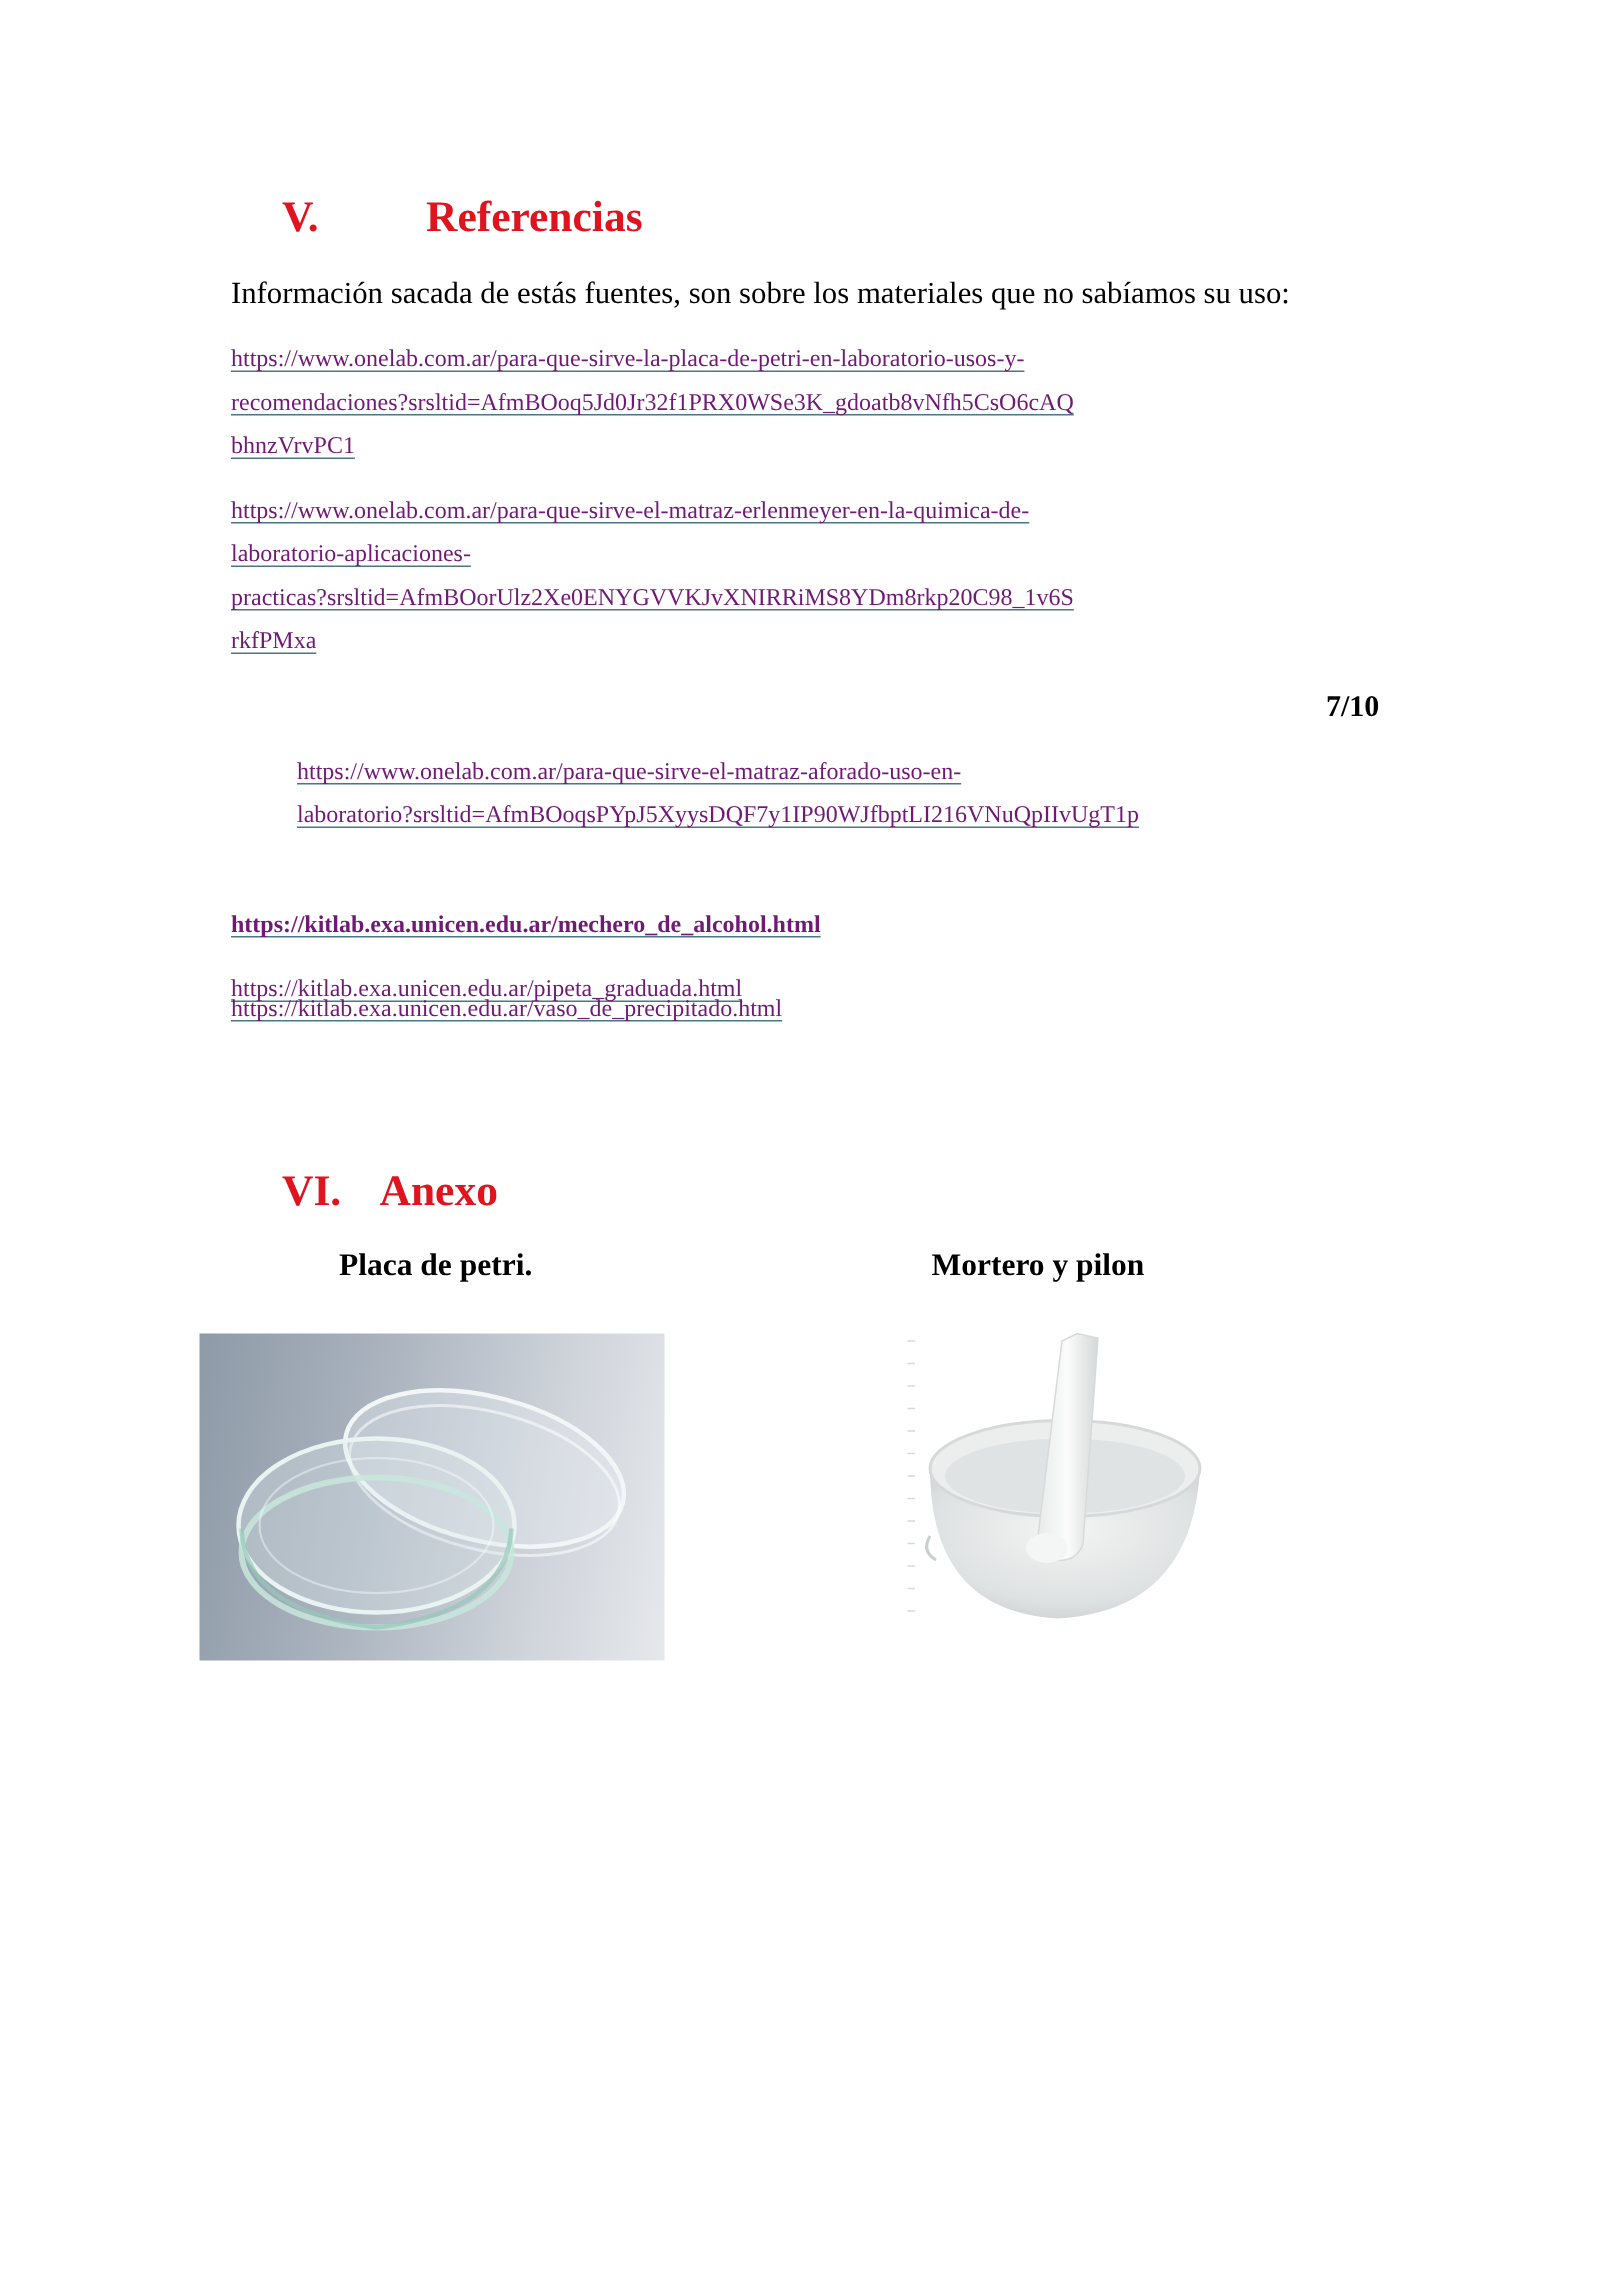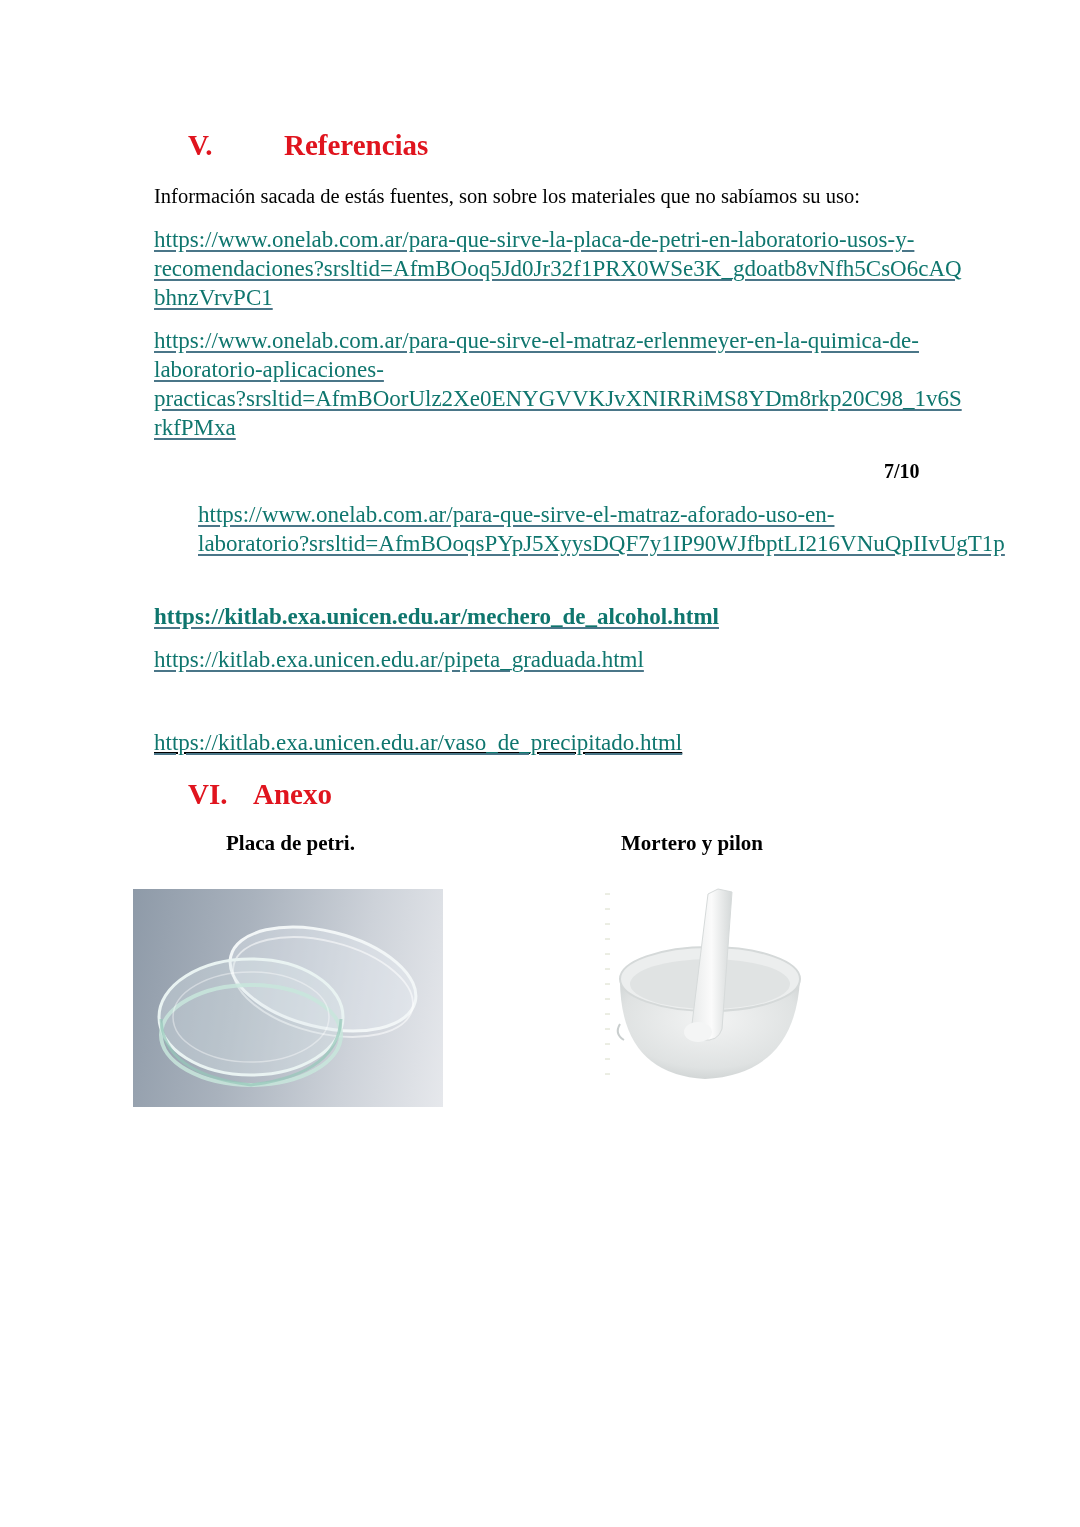--- a/index.html
+++ b/index.html
@@ -22,25 +22,25 @@
       position: absolute;
       left: 154px; top: 182px;
       font-size: 20.5px;
       line-height: 28px;
       white-space: nowrap;
     }
 
     .refs { position: absolute; left: 154px; width: 775px; }
     .ref-link {
       display: block;
-      color: #0f766e;
+      color: #701a75;
       text-decoration: underline;
       text-decoration-color: #4a7688;
       text-underline-offset: 3px;
-      font-size: 23px;
+      font-size: 16px;
       line-height: 29px;
       white-space: nowrap;
     }
 
     .page-num {
       position: absolute;
       left: 884px; top: 458px;
       font-weight: bold;
       font-size: 20px;
       line-height: 26px;
@@ -97,21 +97,21 @@
   <a class="ref-link">https://www.onelab.com.ar/para-que-sirve-el-matraz-aforado-uso-en-</a>
   <a class="ref-link">laboratorio?srsltid=AfmBOoqsPYpJ5XyysDQF7y1IP90WJfbptLI216VNuQpIIvUgT1p</a>
 </div>
 
 <div class="refs" style="top:602px;font-weight:bold;">
   <a class="ref-link">https://kitlab.exa.unicen.edu.ar/mechero_de_alcohol.html</a>
 </div>
 <div class="refs" style="top:645px;">
   <a class="ref-link">https://kitlab.exa.unicen.edu.ar/pipeta_graduada.html</a>
 </div>
-<div class="refs" style="top:728px;text-decoration:underline;">
+<div class="refs" style="top:658px;">
   <a class="ref-link">https://kitlab.exa.unicen.edu.ar/vaso_de_precipitado.html</a>
 </div>
 
 <div class="heading" style="left:188px; top:777px;">
   <span class="num">VI.</span>
   <span class="title" style="left:65px;">Anexo</span>
 </div>
 
 <div class="caption" style="left:226px; top:830px;">Placa de petri.</div>
 <div class="caption" style="left:621px; top:830px;">Mortero y pilon</div>

